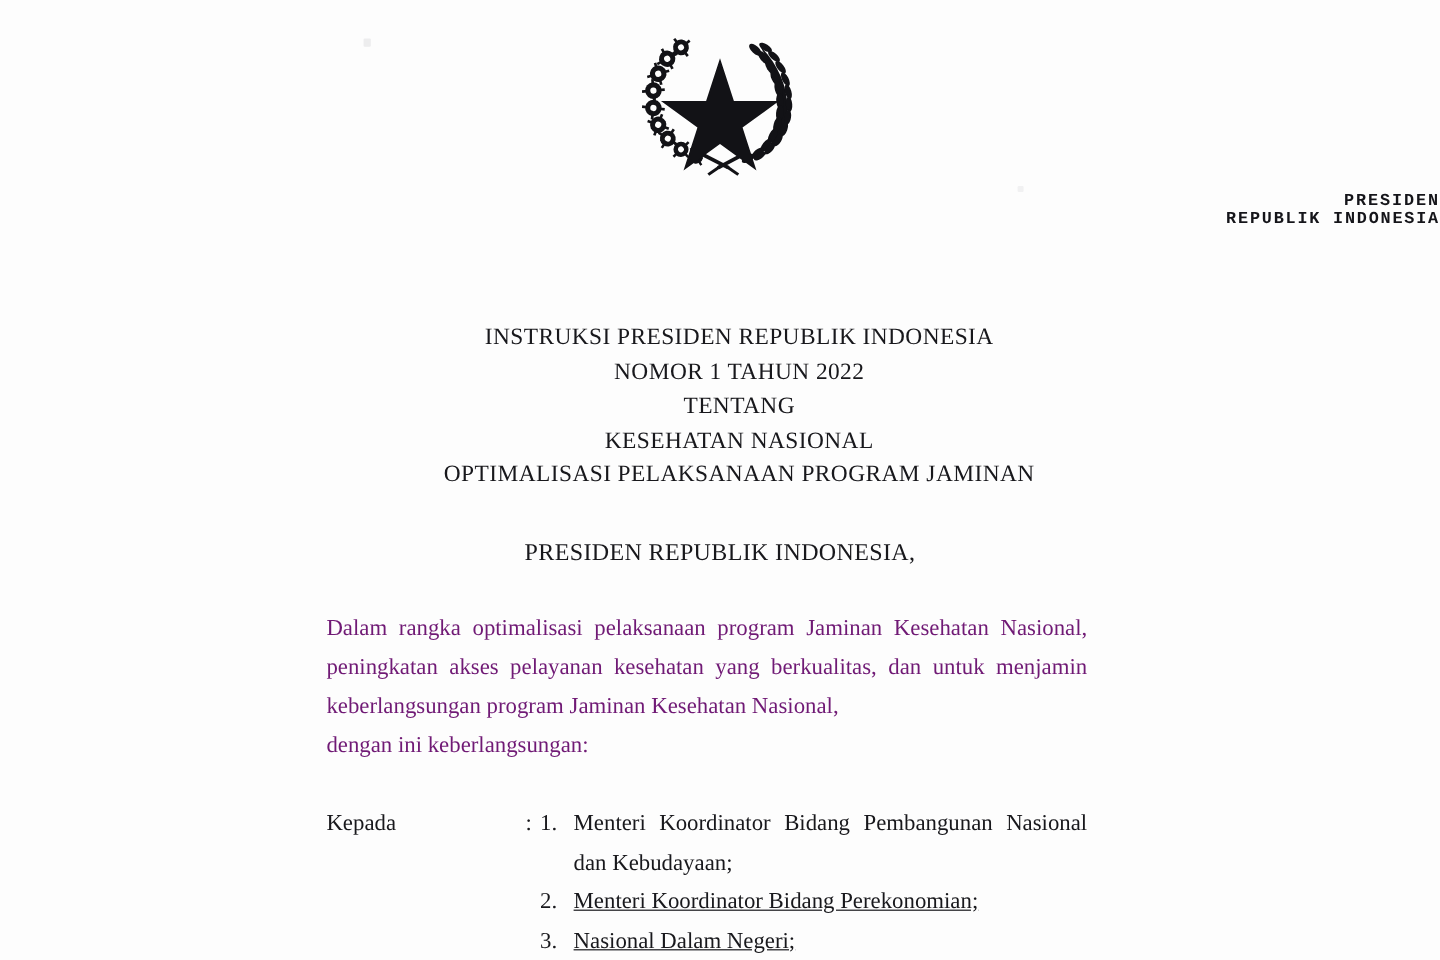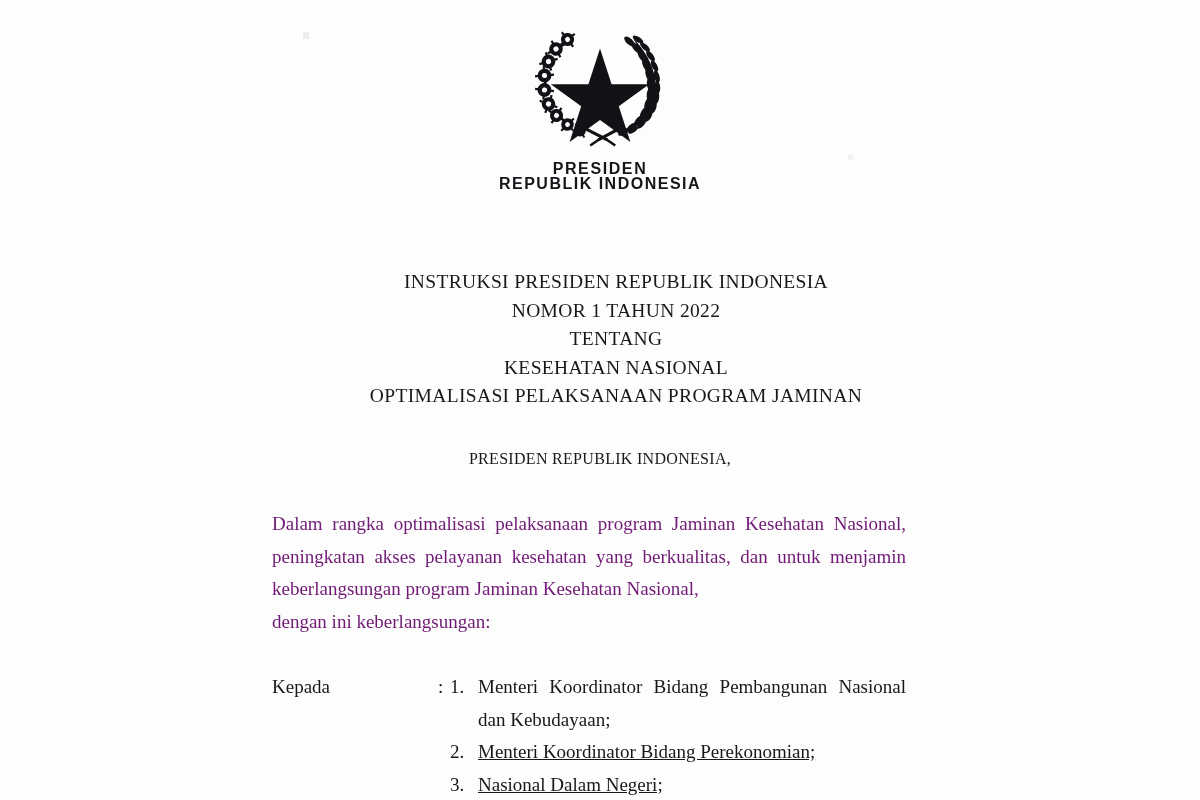--- a/index.html
+++ b/index.html
@@ -44,26 +44,27 @@
   }
   .emblem-svg {
     display: block;
     margin: 0 auto;
     width: 160px;
     height: 124px;
   }
 
   .emblem-caption {
     margin-top: 11px;
-    font-family: Liberation Sans, sans-serif;
+    font-family: Liberation Mono, monospace;
     font-weight: bold;
-    font-size: 16px;
+    font-size: 14px;
     line-height: 15px;
     letter-spacing: 1.6px;
     color: #15151a;
+    text-align: right;
   }
   .emblem-caption .cap-line2 { letter-spacing: 1.5px; }
 
   
   .title-block {
     position: absolute;
     left: 0;
     top: 268px;
     width: 1200px;
     text-align: center;
@@ -77,21 +78,21 @@
     white-space: nowrap;
   }
 
   
   .authority {
     position: absolute;
     left: 0;
     top: 450px;
     width: 1200px;
     text-align: center;
-    font-size: 16px;
+    font-size: 20px;
     letter-spacing: .3px;
     color: #18181c;
   }
 
   
   .preamble {
     position: absolute;
     left: 272px;
     top: 508px;
     width: 634px;

